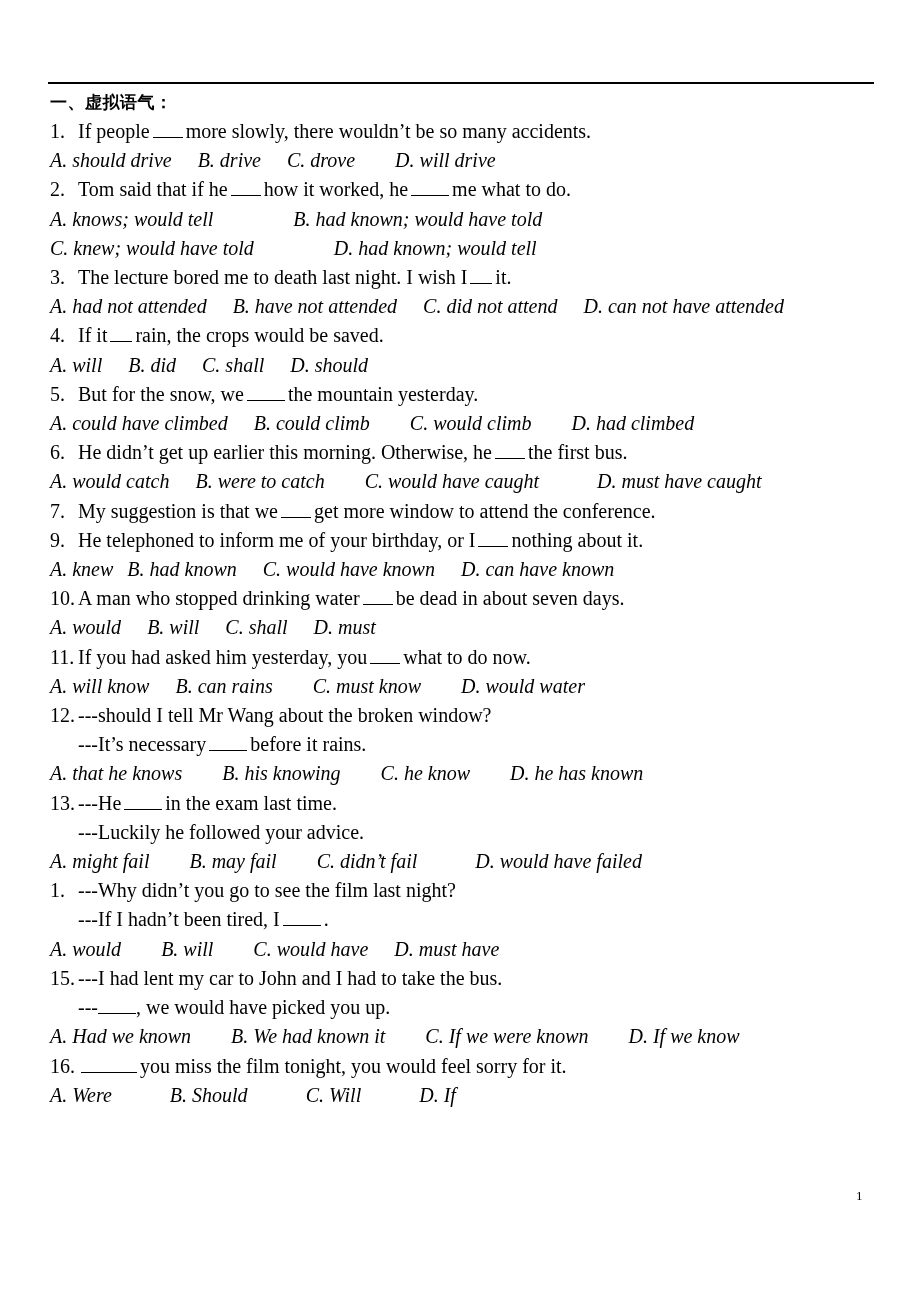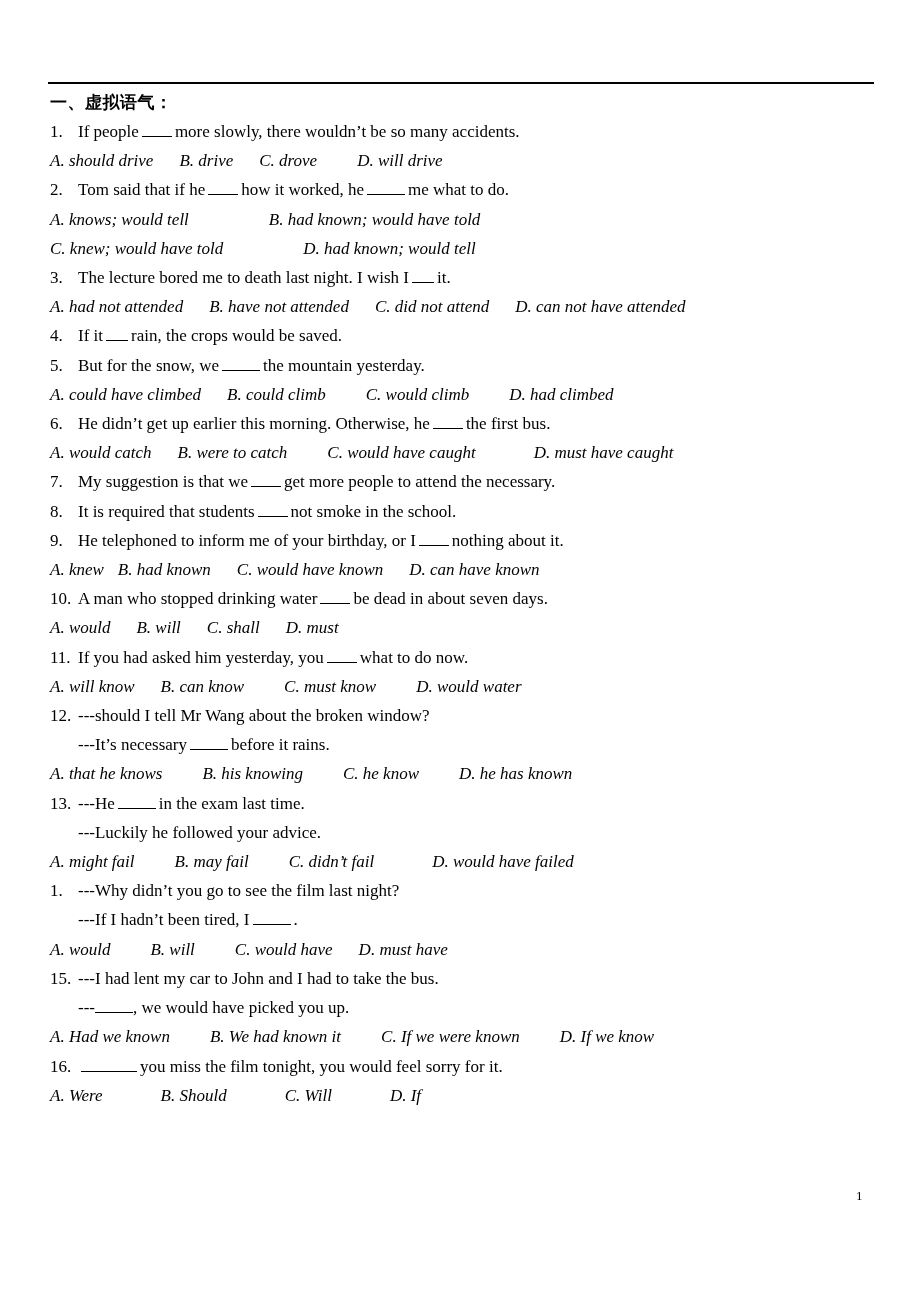--- a/index.html
+++ b/index.html
@@ -45,21 +45,21 @@
     font-size: 17px;
     font-weight: bold;
     line-height: 29px;
     letter-spacing: 0.5px;
     margin: 0 0 0 2px;
     white-space: nowrap;
   }
 
   
   .line {
-    font-size: 17px;
+    font-size: 20px;
     line-height: 29.2px;
     white-space: nowrap;
     margin: 0;
     position: relative;
   }
 
   
   .q-line {
     display: block;
     padding-left: 2px;
@@ -143,62 +143,62 @@
     <div class="line q-line">
       <span class="q-num">3.</span><span class="q-body"><span>The lecture bored me to death last night. I wish I</span><span class="blank b3"></span><span>it.</span></span>
     </div>
     <div class="line o-line">
       <span>A.  had not attended</span><span class="gap-md"></span><span>B. have not attended</span><span class="gap-md"></span><span>C. did not attend</span><span class="gap-md"></span><span>D. can not have attended</span>
     </div>
 
     <div class="line q-line">
       <span class="q-num">4.</span><span class="q-body"><span>If it</span><span class="blank b3"></span><span>rain, the crops would be saved.</span></span>
     </div>
+    <div class="line o-line">
+      <span>A.  will</span><span class="gap-md"></span><span>B. did</span><span class="gap-md"></span><span>C. shall</span><span class="gap-md"></span><span>D. should</span>
+    </div>
 
     <div class="line q-line">
       <span class="q-num">5.</span><span class="q-body"><span>But for the snow, we</span><span class="blank b5"></span><span>the mountain yesterday.</span></span>
     </div>
     <div class="line o-line">
       <span>A.  could have climbed</span><span class="gap-md"></span><span>B. could climb</span><span class="gap-lg"></span><span>C. would climb</span><span class="gap-lg"></span><span>D. had climbed</span>
     </div>
 
     <div class="line q-line">
       <span class="q-num">6.</span><span class="q-body"><span>He didn’t get up earlier this morning. Otherwise, he</span><span class="blank b4"></span><span>the first bus.</span></span>
     </div>
     <div class="line o-line">
       <span>A.  would catch</span><span class="gap-md"></span><span>B. were to catch</span><span class="gap-lg"></span><span>C. would have caught</span><span class="gap-xl"></span><span>D. must have caught</span>
     </div>
 
     <div class="line q-line">
-      <span class="q-num">7.</span><span class="q-body"><span>My suggestion is that we</span><span class="blank b4"></span><span>get more people to attend the necessary.</span></span>
-    </div>
-
-    <div class="line q-line">
-      <span class="q-num">8.</span><span class="q-body"><span>It is required that students</span><span class="blank b4"></span><span>not smoke in the school.</span></span>
-    </div>
+      <span class="q-num">7.</span><span class="q-body"><span>My suggestion is that we</span><span class="blank b4"></span><span>get more window to attend the conference.</span></span>
+    </div>
+
 
     <div class="line q-line">
       <span class="q-num">9.</span><span class="q-body"><span>He telephoned to inform me of your birthday, or I</span><span class="blank b4"></span><span>nothing about it.</span></span>
     </div>
     <div class="line o-line">
       <span>A.  knew</span><span class="gap-sm"></span><span>B. had known</span><span class="gap-md"></span><span>C. would have known</span><span class="gap-md"></span><span>D. can have known</span>
     </div>
 
     <div class="line q-line">
       <span class="q-num">10.</span><span class="q-body"><span>A man who stopped drinking water</span><span class="blank b4"></span><span>be dead in about seven days.</span></span>
     </div>
     <div class="line o-line">
       <span>A.  would</span><span class="gap-md"></span><span>B. will</span><span class="gap-md"></span><span>C. shall</span><span class="gap-md"></span><span>D. must</span>
     </div>
 
     <div class="line q-line">
       <span class="q-num">11.</span><span class="q-body"><span>If you had asked him yesterday, you</span><span class="blank b4"></span><span>what to do now.</span></span>
     </div>
     <div class="line o-line">
-      <span>A.  will know</span><span class="gap-md"></span><span>B. can know</span><span class="gap-lg"></span><span>C. must know</span><span class="gap-lg"></span><span>D. would water</span>
+      <span>A.  will know</span><span class="gap-md"></span><span>B. can rains</span><span class="gap-lg"></span><span>C. must know</span><span class="gap-lg"></span><span>D. would water</span>
     </div>
 
     <div class="line q-line">
       <span class="q-num">12.</span><span class="q-body"><span>---should I tell Mr Wang about the broken window?</span></span>
     </div>
     <div class="line cont-line">
       <span>---It’s necessary</span><span class="blank b5"></span><span>before it rains.</span>
     </div>
     <div class="line o-line">
       <span>A.  that he knows</span><span class="gap-lg"></span><span>B. his knowing</span><span class="gap-lg"></span><span>C. he know</span><span class="gap-lg"></span><span>D. he has known</span>

